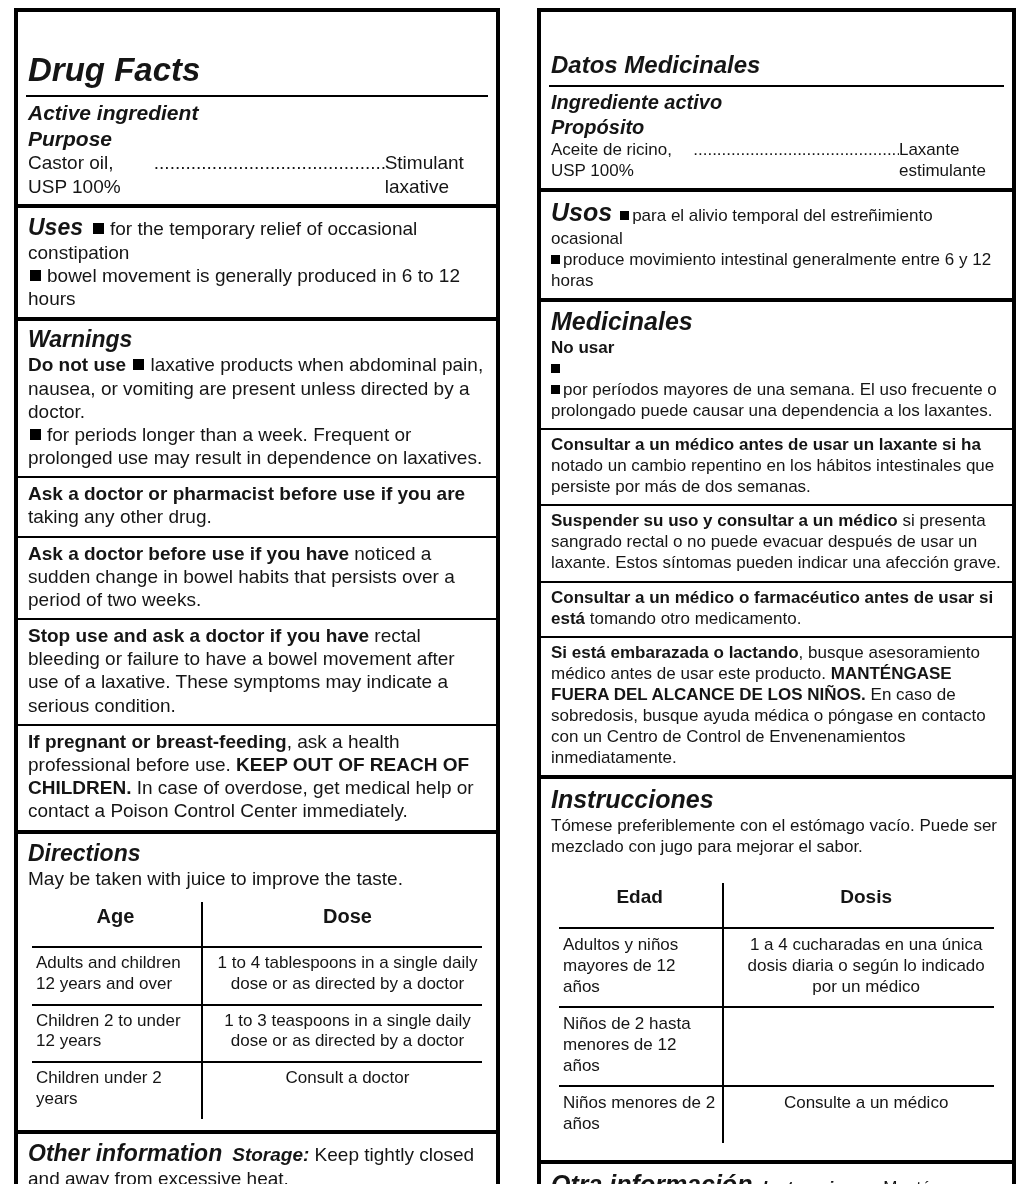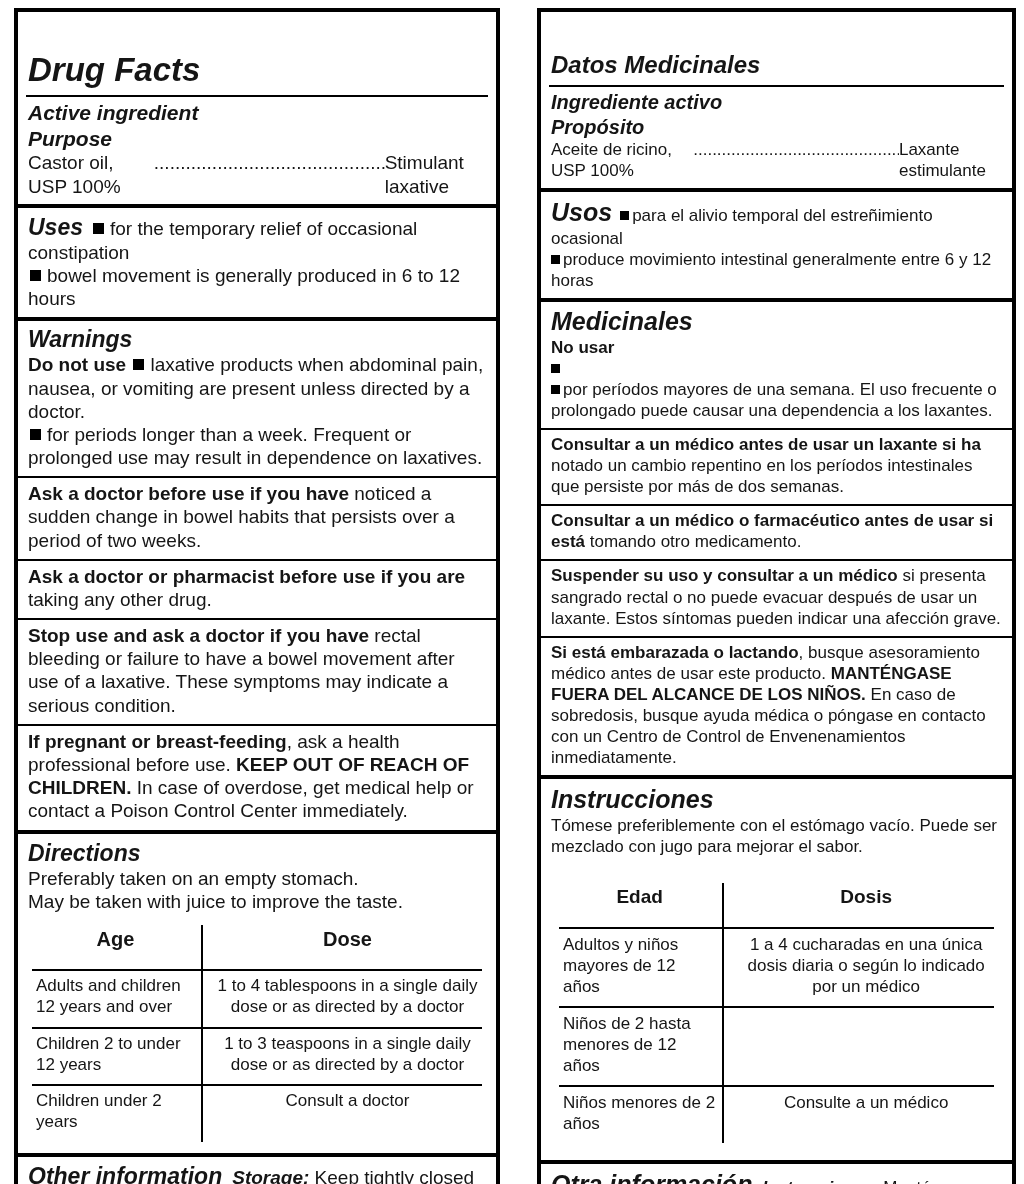--- a/index.html
+++ b/index.html
@@ -78,36 +78,35 @@
     </div>
 
     <div class="sec nopad">
       <div class="sub">
         <div class="h2">Warnings</div>
         <span class="b">Do not use</span>
         <span class="sq"></span><span>laxative products when abdominal pain, nausea, or vomiting are present unless directed by a doctor.</span><br>
         <span class="sq"></span><span>for periods longer than a week. Frequent or prolonged use may result in dependence on laxatives.</span>
       </div>
       <div class="sub">
+        <span class="b">Ask a doctor or pharmacist before use if you are</span><span> taking any other drug.</span>
+      </div>
+      <div class="sub">
         <span class="b">Ask a doctor before use if you have</span><span> noticed a sudden change in bowel habits that persists over a period of two weeks.</span>
       </div>
       <div class="sub">
-        <span class="b">Ask a doctor or pharmacist before use if you are</span><span> taking any other drug.</span>
-      </div>
-      <div class="sub">
         <span class="b">Stop use and ask a doctor if you have</span><span> rectal bleeding or failure to have a bowel movement after use of a laxative. These symptoms may indicate a serious condition.</span>
       </div>
       <div class="sub">
         <span class="b">If pregnant or breast-feeding</span><span>, ask a health professional before use. </span><span class="b">KEEP OUT OF REACH OF CHILDREN.</span><span> In case of overdose, get medical help or contact a Poison Control Center immediately.</span>
       </div>
     </div>
 
     <div class="sec">
       <div class="h2">Directions</div>
-      <div>Preferably taken on an empty stomach.</div>
       <div>May be taken with juice to improve the taste.</div>
 
       <div class="dtable">
         <div class="trow thead">
           <div class="c1">Age</div>
           <div class="c2">Dose</div>
         </div>
         <div class="trow">
           <div class="c1">Adults and children 12 years and over</div>
           <div class="c2">1 to 4 tablespoons in a single daily dose or as directed by a doctor</div>
@@ -148,27 +147,27 @@
     </div>
 
     <div class="sec nopad">
       <div class="sub">
         <div class="h2">Medicinales</div>
         <div class="b">No usar</div>
         <span class="sq"></span><br>
         <span class="sq"></span><span>por períodos mayores de una semana. El uso frecuente o prolongado puede causar una dependencia a los laxantes.</span>
       </div>
       <div class="sub">
-        <span class="b">Consultar a un médico antes de usar un laxante si ha</span><span> notado un cambio repentino en los períodos intestinales que persiste por más de dos semanas.</span>
+        <span class="b">Consultar a un médico antes de usar un laxante si ha</span><span> notado un cambio repentino en los hábitos intestinales que persiste por más de dos semanas.</span>
+      </div>
+      <div class="sub">
+        <span class="b">Suspender su uso y consultar a un médico</span><span> si presenta sangrado rectal o no puede evacuar después de usar un laxante. Estos síntomas pueden indicar una afección grave.</span>
       </div>
       <div class="sub">
         <span class="b">Consultar a un médico o farmacéutico antes de usar si está</span><span> tomando otro medicamento.</span>
-      </div>
-      <div class="sub">
-        <span class="b">Suspender su uso y consultar a un médico</span><span> si presenta sangrado rectal o no puede evacuar después de usar un laxante. Estos síntomas pueden indicar una afección grave.</span>
       </div>
       <div class="sub">
         <span class="b">Si está embarazada o lactando</span><span>, busque asesoramiento médico antes de usar este producto. </span><span class="b">MANTÉNGASE FUERA DEL ALCANCE DE LOS NIÑOS.</span><span> En caso de sobredosis, busque ayuda médica o póngase en contacto con un Centro de Control de Envenenamientos inmediatamente.</span>
       </div>
     </div>
 
     <div class="sec">
       <div class="h2">Instrucciones</div>
       <div>Tómese preferiblemente con el estómago vacío. Puede ser mezclado con jugo para mejorar el sabor.</div>
 

